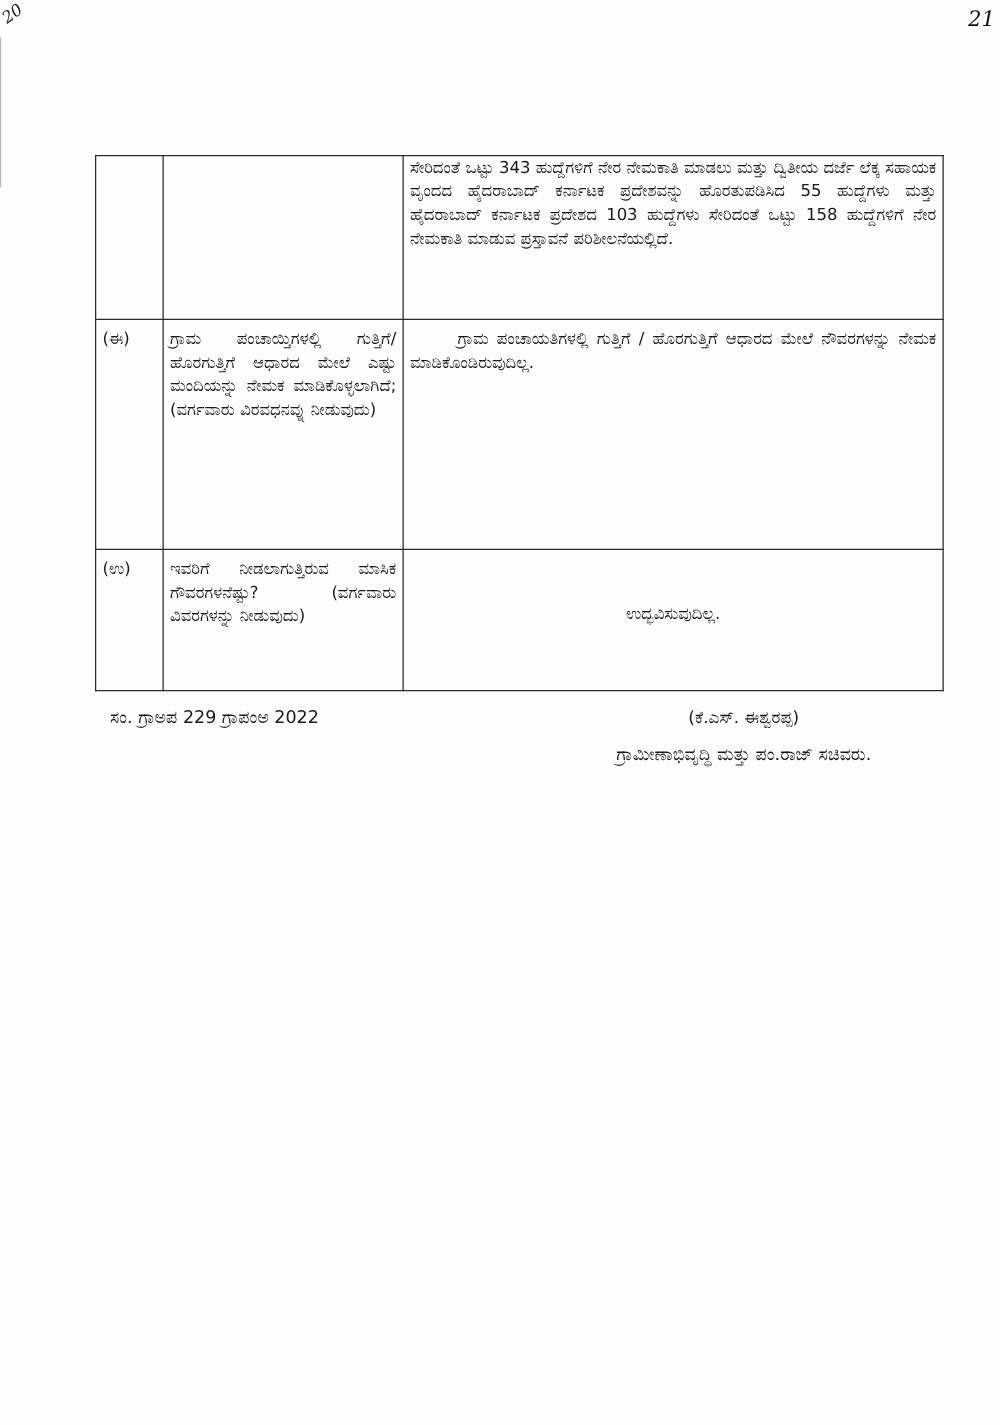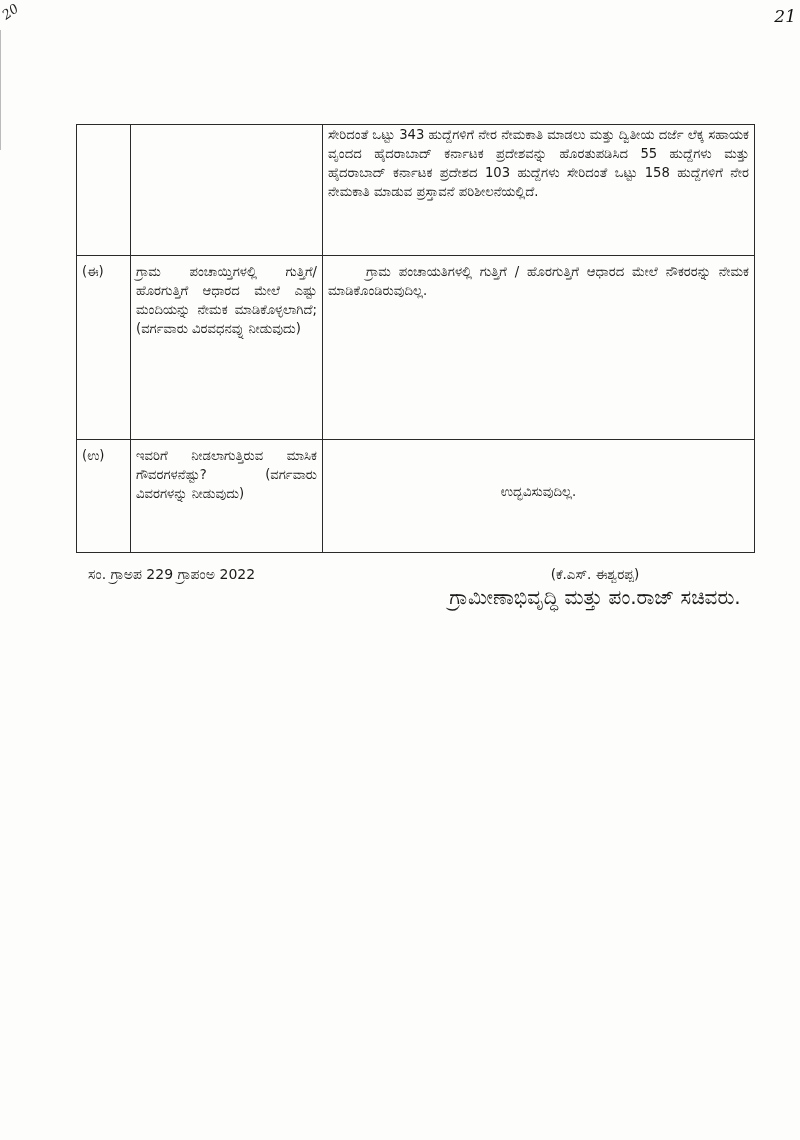--- a/index.html
+++ b/index.html
@@ -61,21 +61,21 @@
   .signature {
     font-family: "DejaVu Serif", serif; font-style: italic;
     font-size: 24px; letter-spacing: 1px; color: #222;
     height: 30px; margin-left: 40px; text-align: left; padding-left: 80px;
     position: relative;
   }
   .sig-stroke {
     position: absolute; left: 70px; top: 10px; width: 200px; height: 60px;
   }
   .signer-name { font-size: 13.5px; margin-top: 6px; }
-  .signer-title { font-size: 20px; margin-top: 2px; }
+  .signer-title { font-size: 14px; margin-top: 14px; }
 </style>
 </head>
 <body>
 
 <div class="corner-mark">20</div>
 <div class="page-number">21</div>
 <div class="left-edge"></div>
 
 <table class="qa">
   <colgroup>
@@ -85,21 +85,21 @@
     </colgroup>
   <tbody>
       <tr class="row1">
     <td class="label-cell"></td>
     <td class="q-cell justify"></td>
     <td class="ans-top justify">ಸೇರಿದಂತೆ ಒಟ್ಟು 343 ಹುದ್ದೆಗಳಿಗೆ ನೇರ ನೇಮಕಾತಿ ಮಾಡಲು ಮತ್ತು ದ್ವಿತೀಯ ದರ್ಜೆ ಲೆಕ್ಕ ಸಹಾಯಕ ವೃಂದದ ಹೈದರಾಬಾದ್ ಕರ್ನಾಟಕ ಪ್ರದೇಶವನ್ನು ಹೊರತುಪಡಿಸಿದ 55 ಹುದ್ದೆಗಳು ಮತ್ತು ಹೈದರಾಬಾದ್ ಕರ್ನಾಟಕ ಪ್ರದೇಶದ 103 ಹುದ್ದೆಗಳು ಸೇರಿದಂತೆ ಒಟ್ಟು 158 ಹುದ್ದೆಗಳಿಗೆ ನೇರ ನೇಮಕಾತಿ ಮಾಡುವ ಪ್ರಸ್ತಾವನೆ ಪರಿಶೀಲನೆಯಲ್ಲಿದೆ.</td>
   </tr>
   <tr class="row2">
     <td class="label-cell">(ಈ)</td>
     <td class="q-cell justify">ಗ್ರಾಮ ಪಂಚಾಯ್ತಿಗಳಲ್ಲಿ ಗುತ್ತಿಗೆ/ಹೊರಗುತ್ತಿಗೆ ಆಧಾರದ ಮೇಲೆ ಎಷ್ಟು ಮಂದಿಯನ್ನು ನೇಮಕ ಮಾಡಿಕೊಳ್ಳಲಾಗಿದೆ;(ವರ್ಗವಾರು ವಿರವಧನವ್ನು ನೀಡುವುದು)</td>
-    <td class="ans2 justify">ಗ್ರಾಮ ಪಂಚಾಯತಿಗಳಲ್ಲಿ ಗುತ್ತಿಗೆ / ಹೊರಗುತ್ತಿಗೆ ಆಧಾರದ ಮೇಲೆ ನೌಕರರನ್ನು ನೇಮಕ ಮಾಡಿಕೊಂಡಿರುವುದಿಲ್ಲ.</td>
+    <td class="ans2 justify">ಗ್ರಾಮ ಪಂಚಾಯತಿಗಳಲ್ಲಿ ಗುತ್ತಿಗೆ / ಹೊರಗುತ್ತಿಗೆ ಆಧಾರದ ಮೇಲೆ ನೌವರಗಳನ್ನು ನೇಮಕ ಮಾಡಿಕೊಂಡಿರುವುದಿಲ್ಲ.</td>
   </tr>
   <tr class="row3">
     <td class="label-cell">(ಉ)</td>
     <td class="q-cell justify">ಇವರಿಗೆ ನೀಡಲಾಗುತ್ತಿರುವ ಮಾಸಿಕ ಗೌವರಗಳನೆಷ್ಟು? (ವರ್ಗವಾರು ವಿವರಗಳನ್ನು ನೀಡುವುದು)</td>
     <td class="ans3">ಉದ್ಭವಿಸುವುದಿಲ್ಲ.</td>
   </tr>
 </tbody>
   </table>
 
 <div class="ref-line">ಸಂ. ಗ್ರಾಅಪ 229 ಗ್ರಾಪಂಅ 2022</div>

